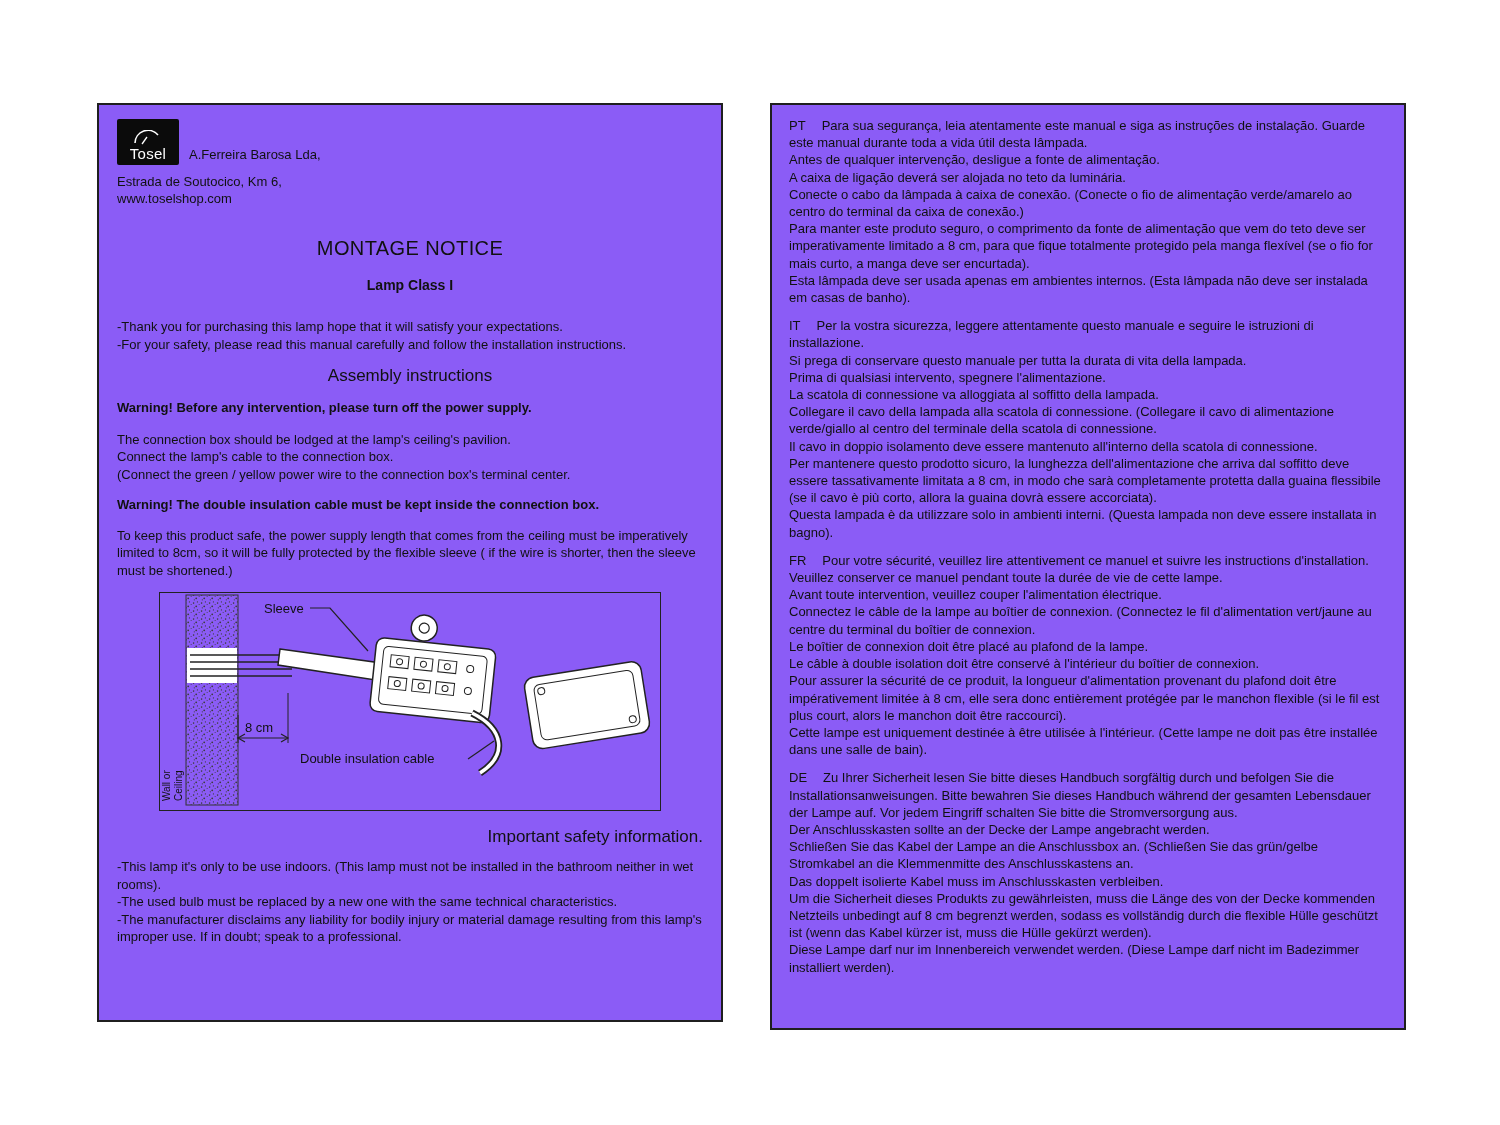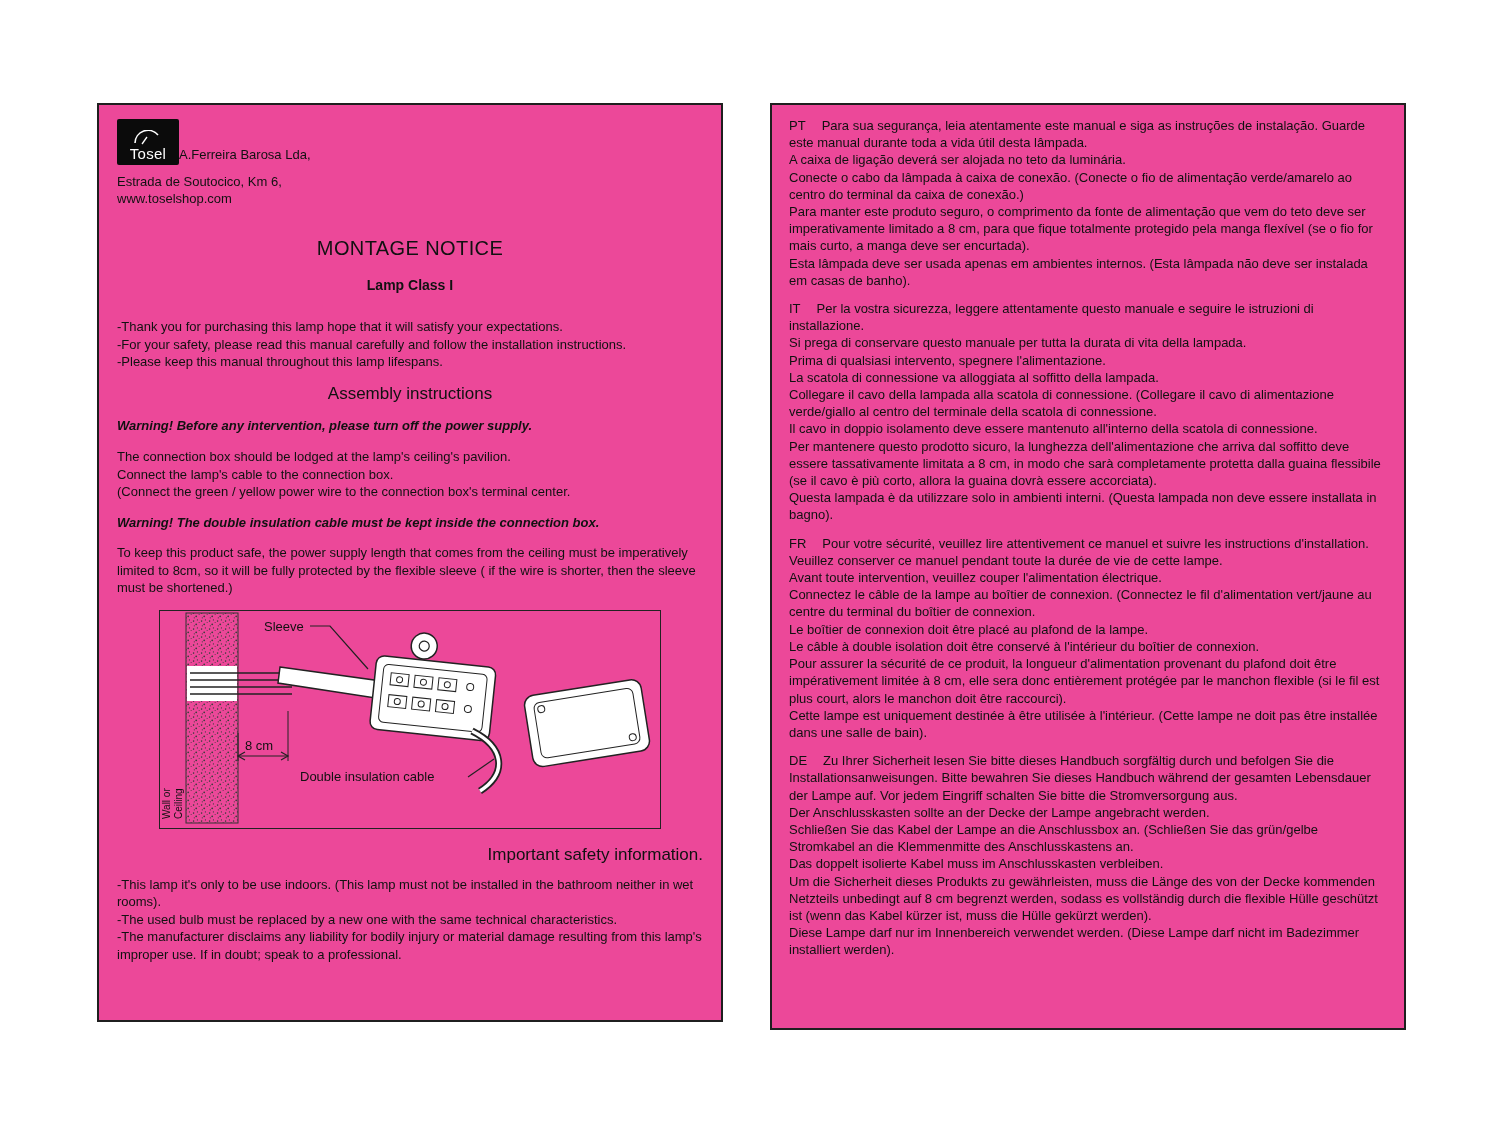--- a/index.html
+++ b/index.html
@@ -2,43 +2,43 @@
 <html><head>
 <meta charset="utf-8">
 <style>
   * { margin:0; padding:0; box-sizing:border-box; }
   html,body { background:#ffffff; }
   body {
     width:1500px; height:1125px; position:relative;
     font-family:"Liberation Sans","DejaVu Sans",sans-serif;
     color:#111;
   }
-  .page { position:absolute; background:#ec4899; border:2px solid #1f1f1f; }
+  .page { position:absolute; background:#8b5cf6; border:2px solid #1f1f1f; }
   .page-left  { left:97px;  top:103px; width:626px; height:919px; padding:14px 18px; overflow:hidden; }
   .page-right { left:770px; top:103px; width:636px; height:927px; padding:12px 17px; overflow:hidden; }
 
   
-  .brand-row { display:flex; align-items:flex-end; }
+  .brand-row { display:flex; align-items:flex-end; gap:10px; }
   .logo-box {
     width:62px; height:46px; background:#0b0b0b; border-radius:2px;
     display:flex; flex-direction:column; align-items:center; justify-content:flex-end;
     padding-bottom:3px;
   }
   .logo-text { color:#fff; font-size:15px; letter-spacing:0.3px; }
   .company-name { font-size:13px; padding-bottom:3px; }
   .address { font-size:13px; line-height:17px; }
   .address-block { margin-top:8px; }
 
   .doc-title { text-align:center; font-size:20px; font-weight:400; letter-spacing:0.4px; margin-top:30px; }
   .doc-subtitle { text-align:center; font-size:14px; font-weight:bold; margin-top:17px; }
 
   .para { font-size:13px; line-height:17.5px; }
   .intro { margin-top:25px; }
   .section-heading { text-align:center; font-size:17px; font-weight:400; margin-top:13px; }
-  .warning { font-weight:bold; font-size:13px; line-height:17.5px; margin-top:13px;font-style:italic; }
+  .warning { font-weight:bold; font-size:13px; line-height:17.5px; margin-top:13px; }
   .steps { margin-top:14px; }
   .note  { margin-top:13px; }
 
   .diagram-box { width:502px; height:219px; border:1.5px solid #222; margin:13px auto 0; }
   .diagram-box svg { display:block; }
   .diagram-label { font-size:13px; fill:#111; }
   .diagram-small { font-size:10px; fill:#111; }
 
   .safety-heading { text-align:right; font-size:17px; font-weight:400; margin-top:16px; }
   .safety-list { margin-top:11px; }
@@ -67,21 +67,20 @@
     <div class="address">Estrada de Soutocico, Km 6,</div>
     <div class="address">www.toselshop.com</div>
   </div>
 
   <div class="doc-title">MONTAGE NOTICE</div>
   <div class="doc-subtitle">Lamp Class I</div>
 
   <div class="para intro">
     <div>-Thank you for purchasing this lamp hope that it will satisfy your expectations.</div>
     <div>-For your safety, please read this manual carefully and follow the installation instructions.</div>
-    <div>-Please keep this manual throughout this lamp lifespans.</div>
   </div>
 
   <div class="section-heading">Assembly instructions</div>
 
   <div class="warning">Warning! Before any intervention, please turn off the power supply.</div>
 
   <div class="para steps">
     <div>The connection box should be lodged at the lamp's ceiling's pavilion.</div>
     <div>Connect the lamp's cable to the connection box.</div>
     <div>(Connect the green / yellow power wire to the connection box's terminal center.</div>
@@ -180,20 +179,21 @@
     <div>-This lamp it's only to be use indoors. (This lamp must not be installed in the bathroom neither in wet rooms).</div>
     <div>-The used bulb must be replaced by a new one with the same technical characteristics.</div>
     <div>-The manufacturer disclaims any liability for bodily injury or material damage resulting from this lamp's improper use. If in doubt; speak to a professional.</div>
   </div>
 </div>
 
 <div class="page page-right">
 
   <div class="lang-section">
     <div><span class="lang-code">PT</span><span>Para sua segurança, leia atentamente este manual e siga as instruções de instalação. Guarde este manual durante toda a vida útil desta lâmpada.</span></div>
+    <div>Antes de qualquer intervenção, desligue a fonte de alimentação.</div>
     <div>A caixa de ligação deverá ser alojada no teto da luminária.</div>
     <div>Conecte o cabo da lâmpada à caixa de conexão. (Conecte o fio de alimentação verde/amarelo ao centro do terminal da caixa de conexão.)</div>
     <div>Para manter este produto seguro, o comprimento da fonte de alimentação que vem do teto deve ser imperativamente limitado a 8 cm, para que fique totalmente protegido pela manga flexível (se o fio for mais curto, a manga deve ser encurtada).</div>
     <div>Esta lâmpada deve ser usada apenas em ambientes internos. (Esta lâmpada não deve ser instalada em casas de banho).</div>
   </div>
 
   <div class="lang-section">
     <div><span class="lang-code">IT</span><span>Per la vostra sicurezza, leggere attentamente questo manuale e seguire le istruzioni di installazione.</span></div>
     <div>Si prega di conservare questo manuale per tutta la durata di vita della lampada.</div>
     <div>Prima di qualsiasi intervento, spegnere l'alimentazione.</div>

